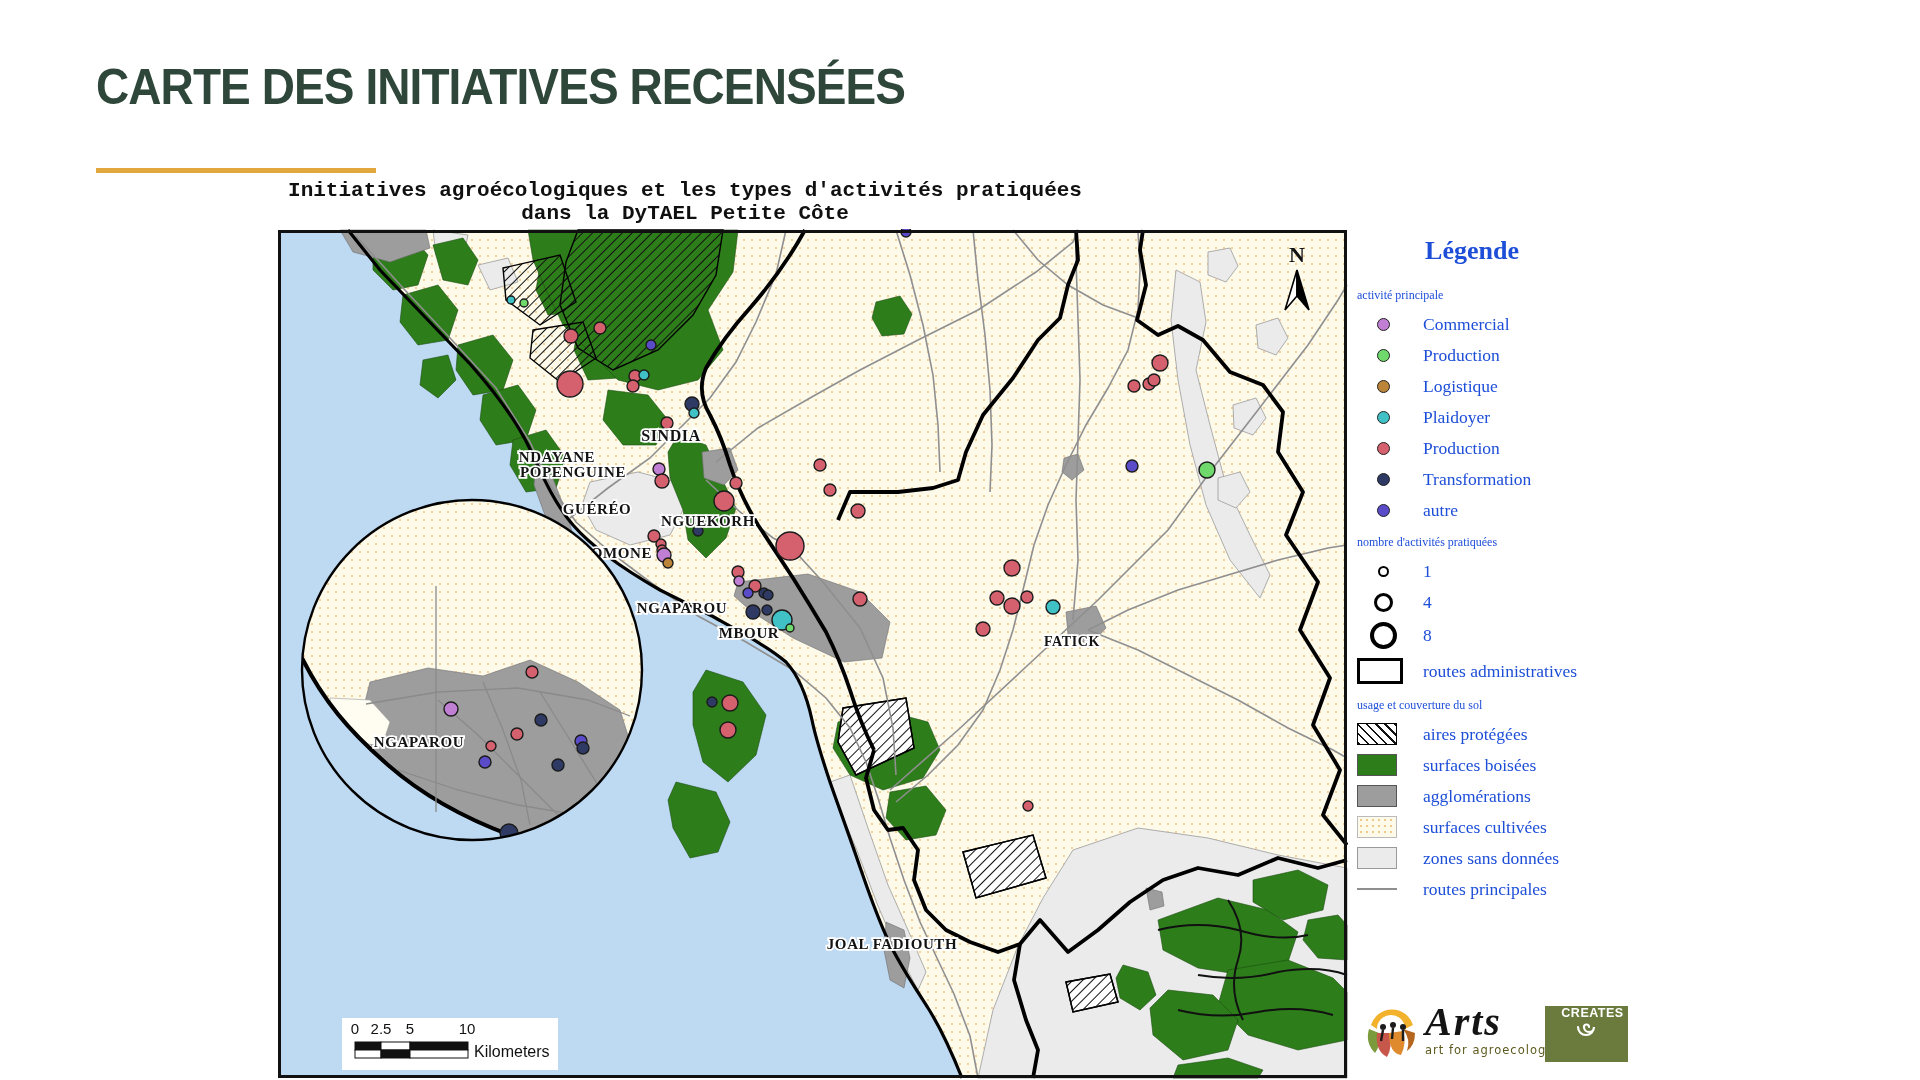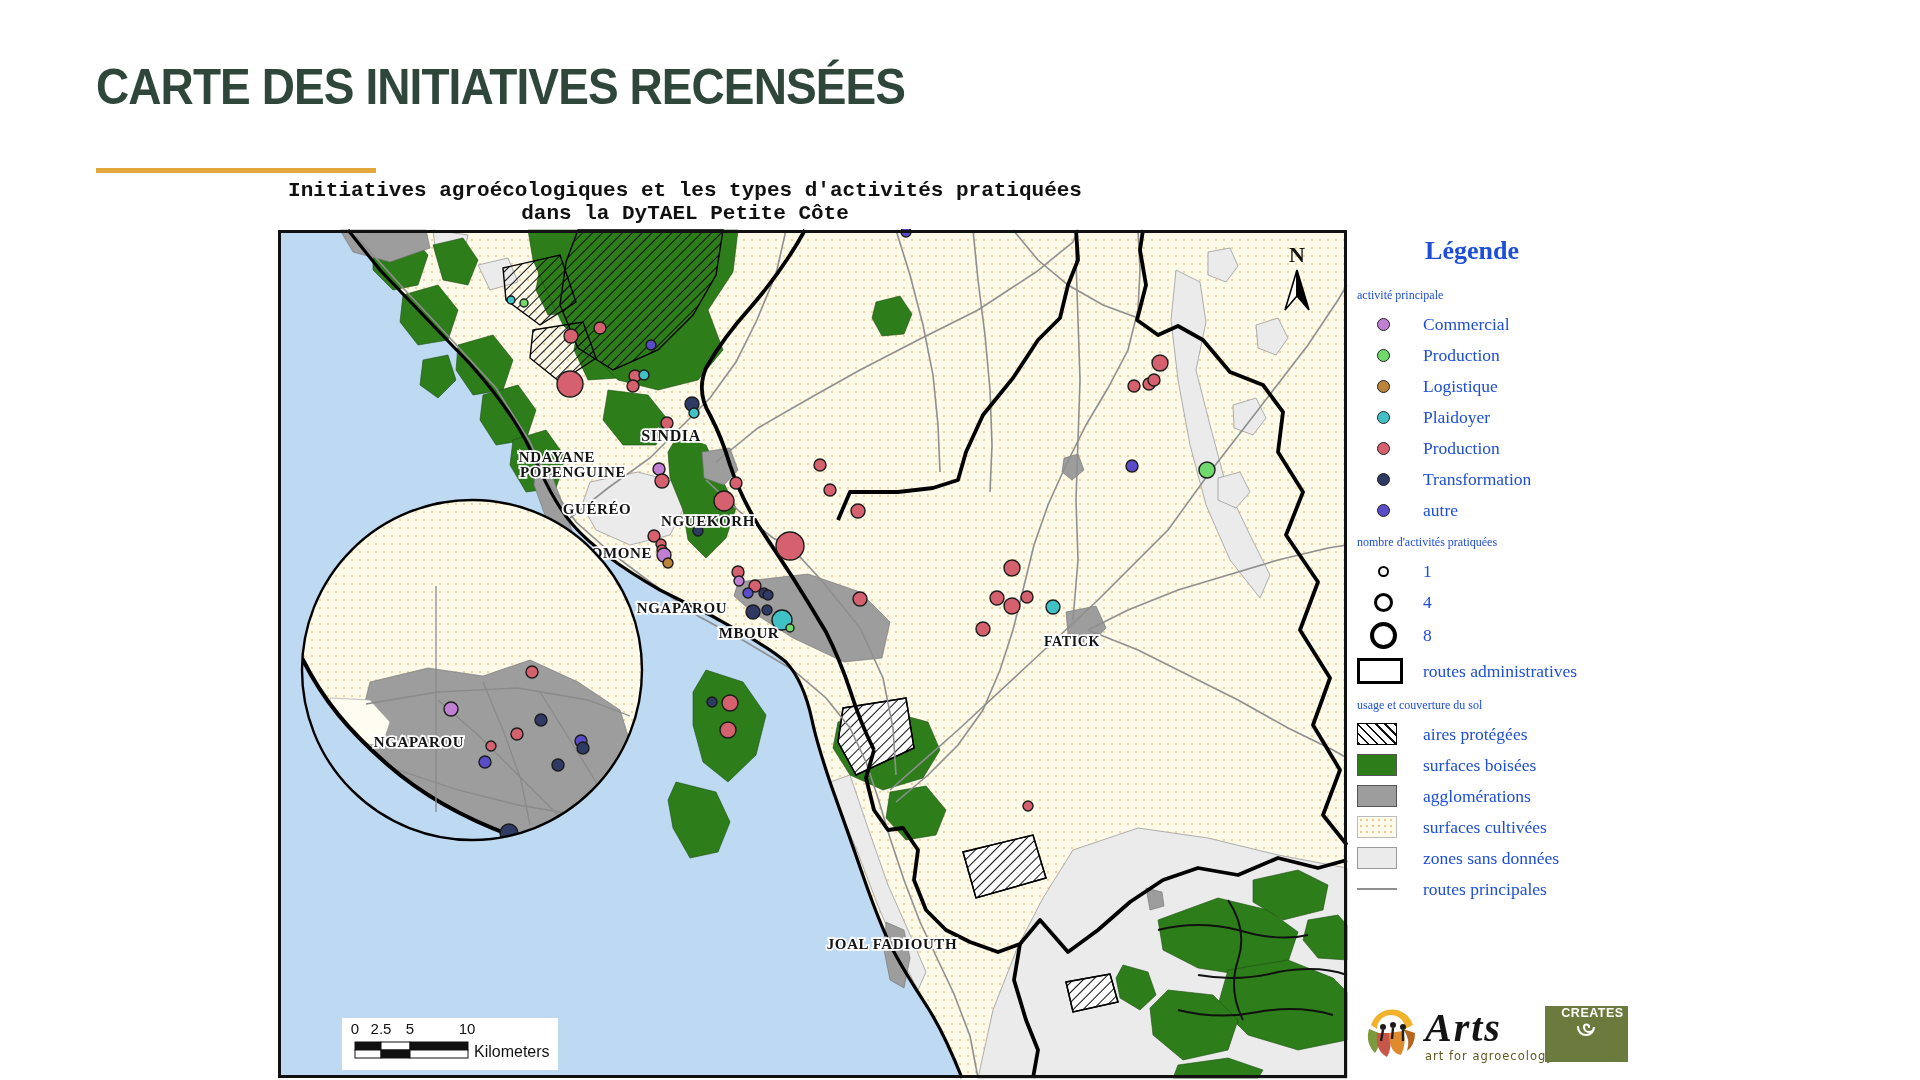--- a/index.html
+++ b/index.html
@@ -30,21 +30,21 @@
   .sw-admin{width:40px;height:20px;background:#fff;border:3px solid #000;}
   .sw-hatch{width:38px;height:20px;border:1.4px solid #000;background:
       repeating-linear-gradient(45deg,#111 0 1.6px,transparent 1.6px 6.5px),#fff;}
   .sw-fill{width:38px;height:20px;border:1px solid #555;}
   .sw-dots{width:38px;height:20px;border:1px solid #bbb;background:
       radial-gradient(#EFC98B 1.1px,transparent 1.2px) 0 0/6px 6px,#FDFAEA;}
   .sw-nodata{width:38px;height:20px;border:1px solid #999;background:#EBEBEB;}
   .sw-line{width:40px;height:2.5px;background:#8F8F8F;}
 
   
-  .arts-logo{position:absolute;left:1363px;top:1003px;display:flex;align-items:flex-end;}
+  .arts-logo{position:absolute;left:1363px;top:1003px;display:flex;align-items:flex-start;}
   .arts-text{margin-left:6px;}
   .arts-word{font-family:"Liberation Serif",serif;font-weight:bold;font-style:italic;
        font-size:40px;line-height:38px;color:#141414;letter-spacing:2px;}
   .arts-sub{font-size:11.5px;color:#5d5a1e;letter-spacing:1px;margin-top:2px;font-family:"DejaVu Sans",sans-serif;}
   .creates-logo{position:absolute;left:1545px;top:1006px;width:71px;height:56px;background:#6B7B3D;
        display:flex;flex-direction:column;align-items:center;justify-content:flex-start;padding-left:12px;}
   .creates-label{color:#fff;font-weight:bold;font-size:12.5px;letter-spacing:.5px;margin-bottom:3px;
        font-family:"Liberation Sans",sans-serif;}
   .creates-spiral{position:absolute;top:6px;left:50%;transform:translateX(-50%);}
 </style>

